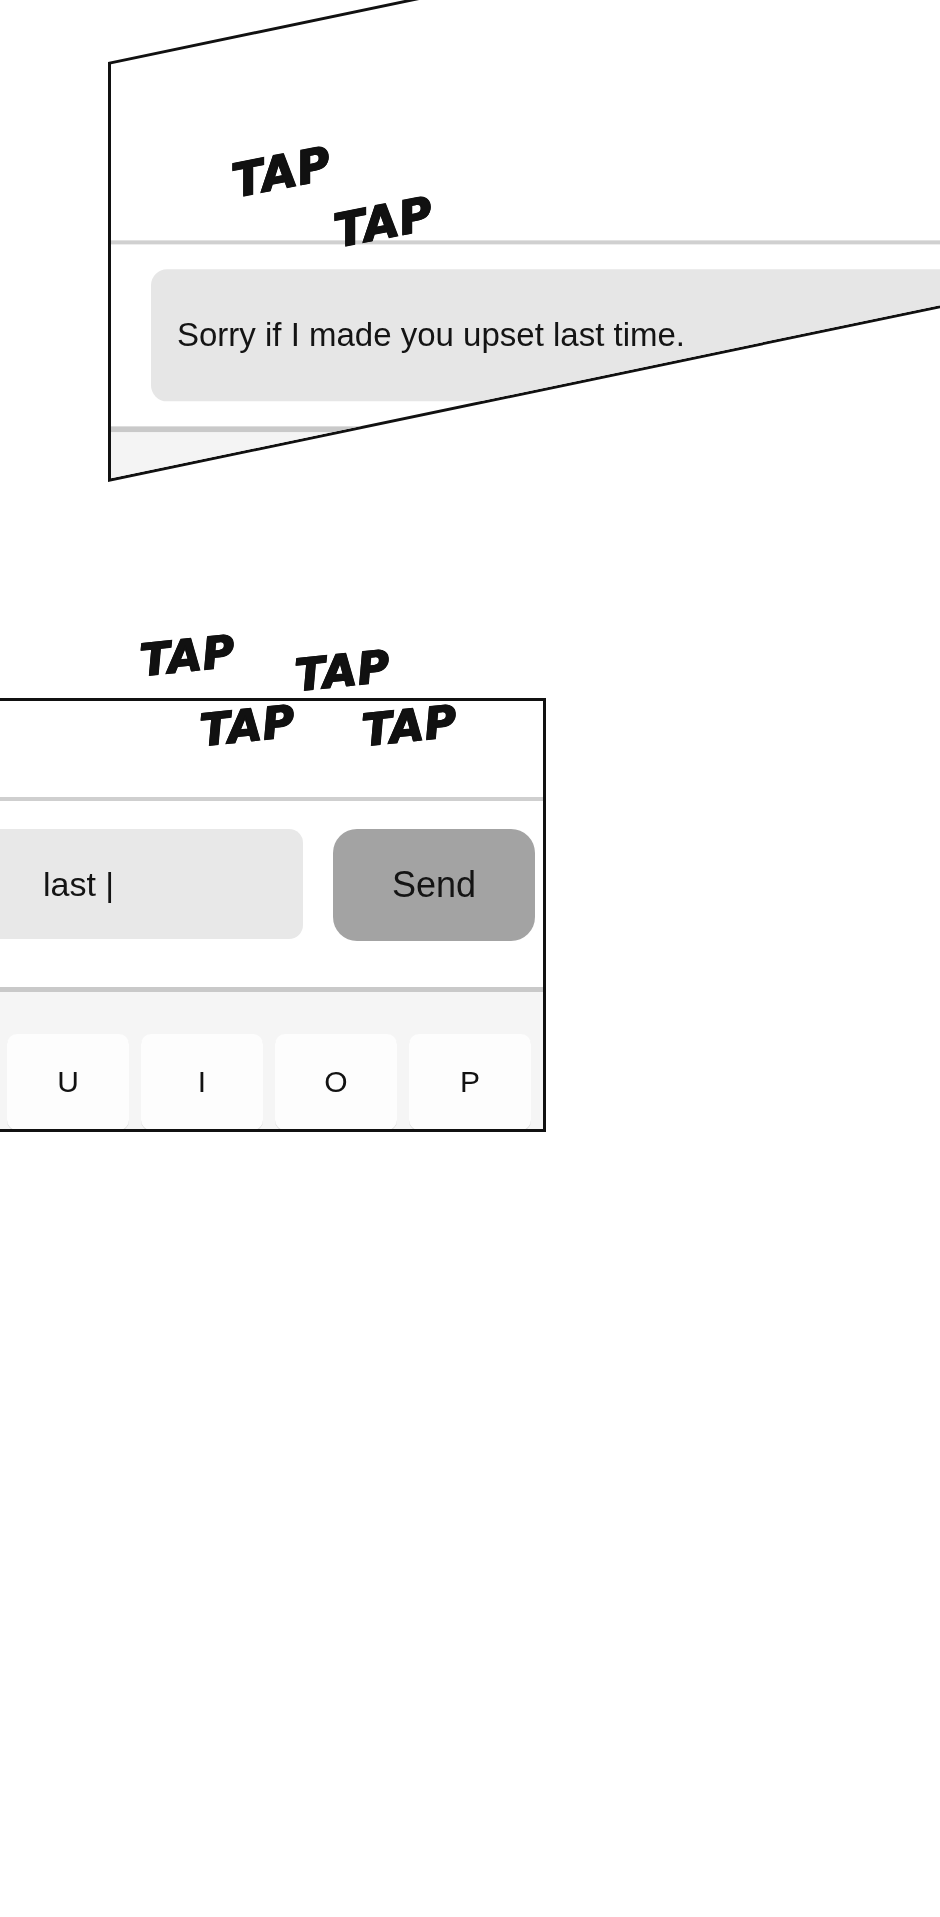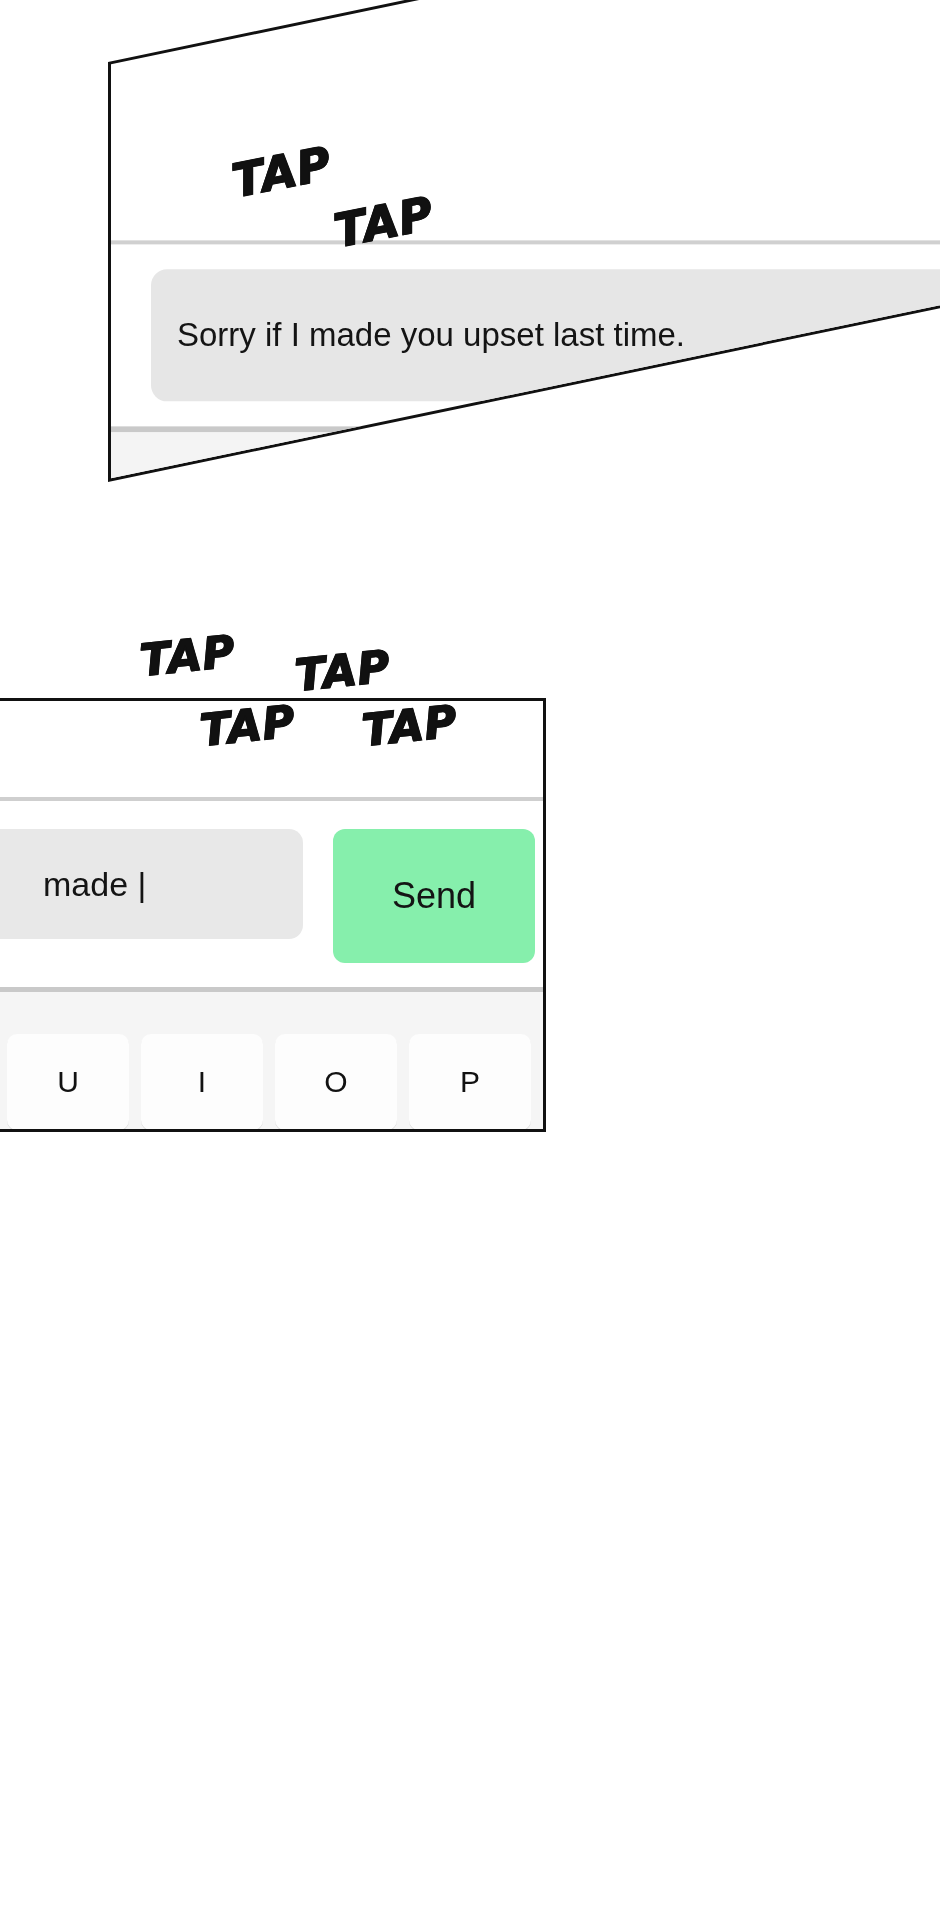--- a/index.html
+++ b/index.html
@@ -130,23 +130,23 @@
   .p2-input span {
     font-size: 34px;
     color: #141414;
     white-space: nowrap;
   }
   .p2-send {
     position: absolute;
     left: 500px;
     top: 128px;
     width: 202px;
-    height: 134px;
-    background: #86efac;
-    border-radius: 12px;
+    height: 112px;
+    background: #a3a3a3;
+    border-radius: 24px;
     display: flex;
     align-items: center;
     justify-content: center;
   }
   .p2-send span {
     font-size: 36px;
     color: #141414;
   }
   .p2-divider-bot {
     position: absolute;
@@ -206,21 +206,21 @@
 
       </div>
     </div>
   </div>
 
   <div id="panel2">
 
     <div class="p2-divider-top"></div>
 
     <div class="p2-input">
-      <span placeholder="Message">made |</span>
+      <span placeholder="Message">last |</span>
     </div>
 
     <div class="p2-send">
       <span>Send</span>
     </div>
 
     <div class="p2-divider-bot"></div>
 
     <div class="p2-keyboard">
       <div class="p2-keyrow" id="keyrow">

